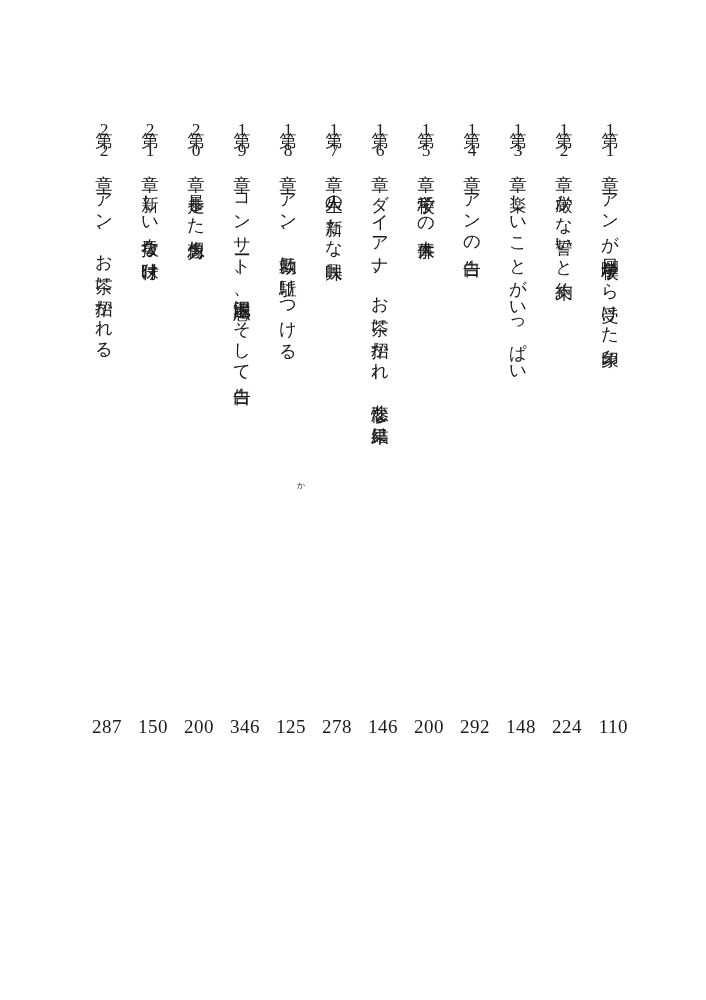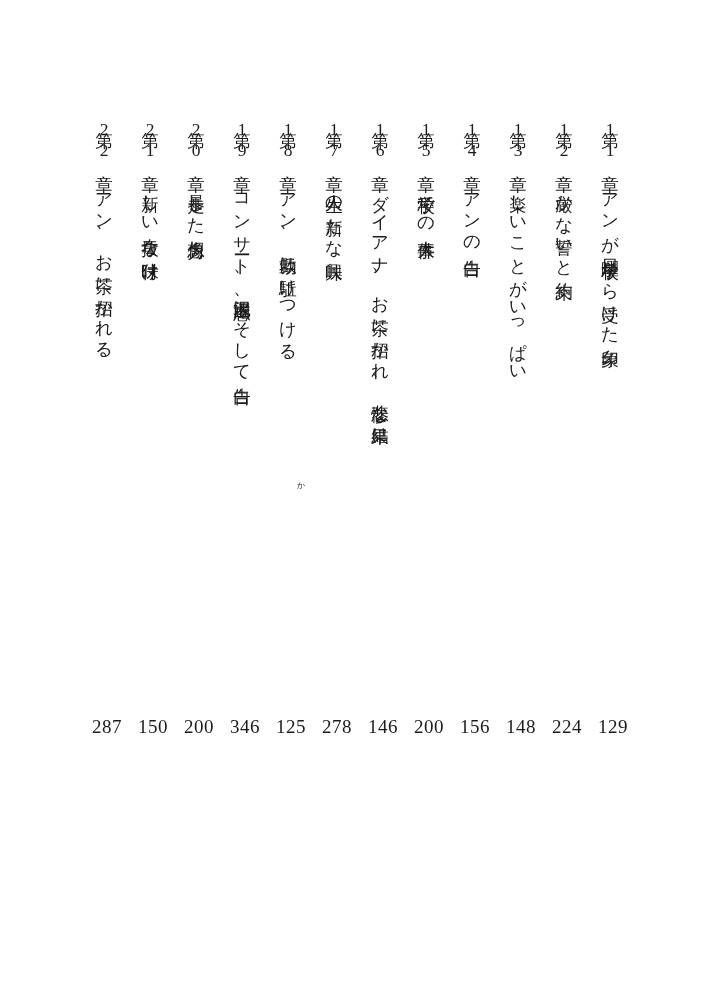--- a/index.html
+++ b/index.html
@@ -126,24 +126,24 @@
     <div class="toc-entry">
       <span class="entry-text">第21章　新しい奇抜な味付け</span>
     </div>
     <div class="toc-entry">
       <span class="entry-text">第22章　アン、お茶に招かれる</span>
     </div>
 
   </div>
 
   <div id="page-numbers">
-    <div class="page-number">129</div>
+    <div class="page-number">110</div>
     <div class="page-number">224</div>
     <div class="page-number">148</div>
-    <div class="page-number">156</div>
+    <div class="page-number">292</div>
     <div class="page-number">200</div>
     <div class="page-number">146</div>
     <div class="page-number">278</div>
     <div class="page-number">125</div>
     <div class="page-number">346</div>
     <div class="page-number">200</div>
     <div class="page-number">150</div>
     <div class="page-number">287</div>
   </div>
 

